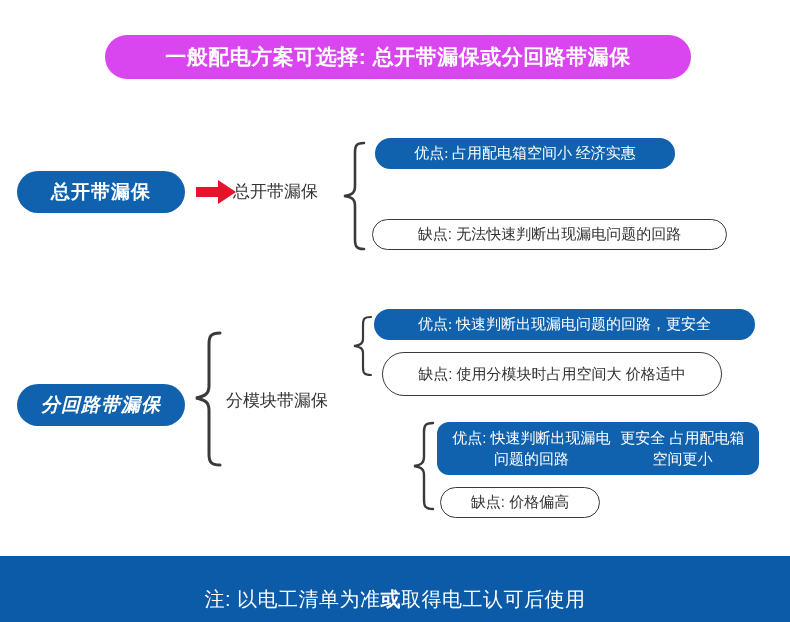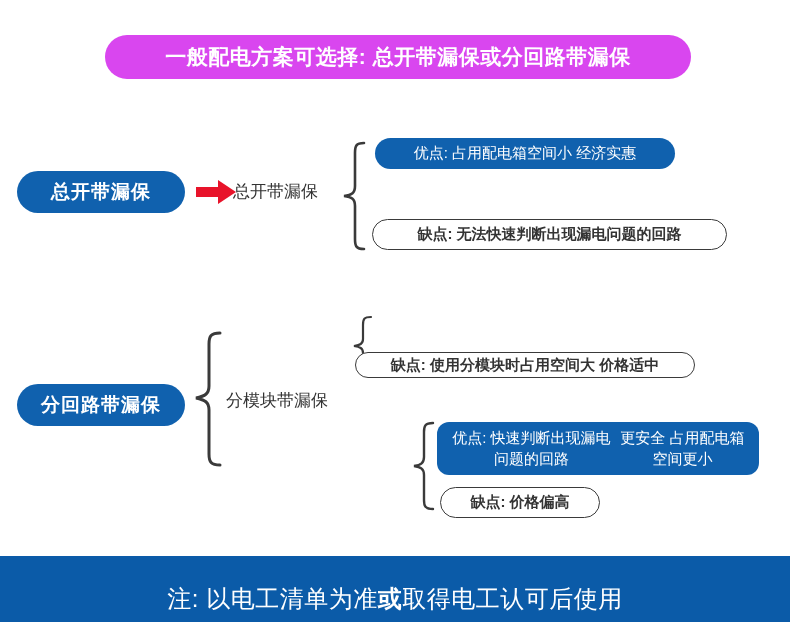--- a/index.html
+++ b/index.html
@@ -37,21 +37,21 @@
     background:#1061ae;
     border-radius:999px;
     display:flex;align-items:center;justify-content:center;
     color:#ffffff;
     font-size:19px;
     font-weight:bold;
     letter-spacing:1px;
     white-space:nowrap;
   }
   #root-pill-1{left:17px;top:171px;width:168px;height:42px;}
-  #root-pill-2{left:17px;top:384px;width:168px;height:42px;}
+  #root-pill-2{left:17px;top:384px;width:168px;height:42px;font-style:italic;}
 
   
   .red-arrow{
     position:absolute;
     left:196px;top:179px;
     width:40px;height:26px;
   }
 
   
   .mid-label{
@@ -73,58 +73,58 @@
     position:absolute;
     display:flex;align-items:center;justify-content:center;
     white-space:nowrap;
     box-sizing:border-box;
     font-size:15px;
   }
   .leaf.filled{
     background:#1061ae;
     color:#ffffff;
     border-radius:999px;
+    font-family:Liberation Serif, serif;
   }
   .leaf.outline{
     background:#ffffff;
     color:#333333;
     border:1.3px solid #3a3a3a;
     border-radius:999px;
-    font-weight:bold;
   }
   .leaf.box{
     background:#1061ae;
     color:#ffffff;
     border-radius:12px;
     line-height:1.35;
     text-align:center;
     white-space:normal;
     padding:6px 10px;
   }
 
   #leaf-1a{left:375px;top:138px;width:300px;height:31px;}
   #leaf-1b{left:372px;top:219px;width:355px;height:31px;}
 
   #leaf-2a{left:374px;top:309px;width:381px;height:31px;}
-  #leaf-2b{left:355px;top:352px;width:340px;height:26px;}
+  #leaf-2b{left:382px;top:352px;width:340px;height:44px;}
 
   #leaf-3a{left:437px;top:422px;width:322px;height:53px;}
   #leaf-3b{left:440px;top:487px;width:160px;height:31px;justify-content:center;}
 
   
   .footer{
     position:absolute;
     left:0;top:556px;
     width:790px;height:66px;
     background:#0b5ba8;
     display:flex;align-items:center;justify-content:center;
   }
   .footer .footer-text{
     color:#ffffff;
-    font-size:24px;
+    font-size:20px;
     letter-spacing:.5px;
     white-space:nowrap;
     margin-top:20px;
   }
   .footer .footer-text b{font-weight:bold;}
 </style>
 </head>
 <body>
 
 <div class="canvas">
@@ -162,20 +162,23 @@
   <svg class="brace" style="left:192px;top:330px;" width="30" height="138" viewBox="0 0 30 138">
     <path d="M28 3 C19 3 17 6 17 14 L17 56 C17 64 13 66 4 68 C13 70 17 72 17 80 L17 124 C17 132 19 135 28 135" fill="none" stroke="#3a3a3a" stroke-width="3" stroke-linecap="round"></path>
   </svg>
 
   <div class="mid-label" id="mid-label-2">分模块带漏保</div>
 
   <svg class="brace" style="left:351px;top:314px;" width="22" height="64" viewBox="0 0 22 64">
     <path d="M20 3 C13 3 12 5 12 11 L12 25 C12 30 9 31 3 32 C9 33 12 34 12 39 L12 53 C12 59 13 61 20 61" fill="none" stroke="#3a3a3a" stroke-width="2.2" stroke-linecap="round"></path>
   </svg>
 
+  <div class="leaf filled" id="leaf-2a">
+    <span>优点: 快速判断出现漏电问题的回路，更安全</span>
+  </div>
 
   <div class="leaf outline" id="leaf-2b">
     <span>缺点: 使用分模块时占用空间大 价格适中</span>
   </div>
 
 
   <svg class="brace" style="left:411px;top:420px;" width="24" height="92" viewBox="0 0 24 92">
     <path d="M22 3 C14 3 13 6 13 12 L13 37 C13 43 10 45 3 46 C10 47 13 49 13 55 L13 80 C13 86 14 89 22 89" fill="none" stroke="#3a3a3a" stroke-width="2.4" stroke-linecap="round"></path>
   </svg>
 

